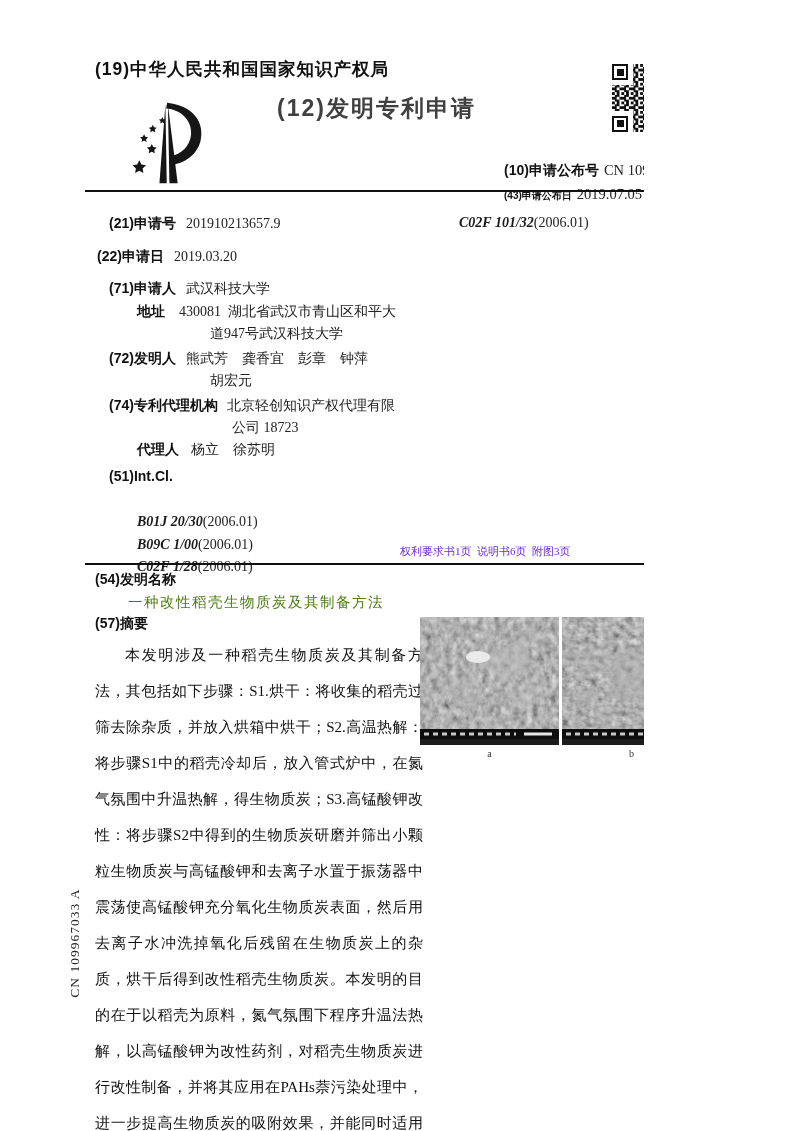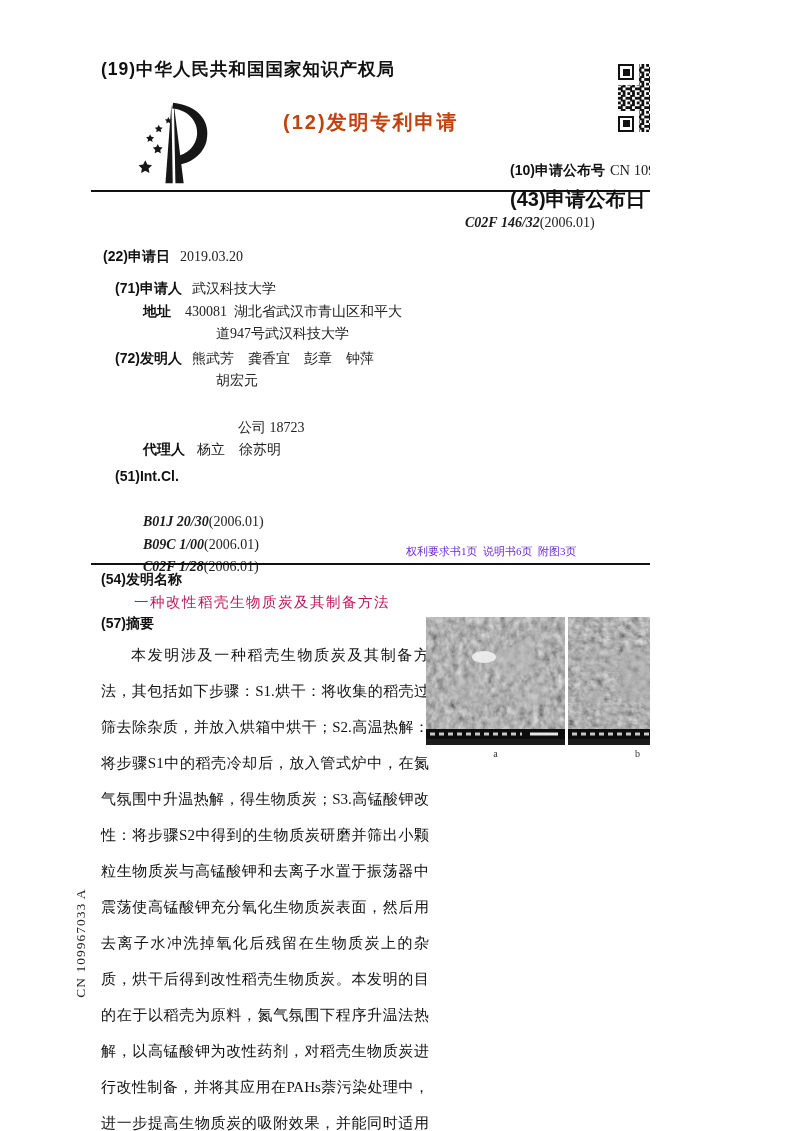--- a/index.html
+++ b/index.html
@@ -4,45 +4,44 @@
 <style>
   * { margin:0; padding:0; box-sizing:border-box; }
   html,body { background:#ffffff; }
   .page {
     position:relative;
     width:644px; height:1131px;
     background:#ffffff;
     overflow:hidden;
     font-family:"Liberation Serif", serif;
     color:#1a1a1a;
-    margin-left:6px;
   }
   .lbl { font-family:"Liberation Sans", sans-serif; font-weight:700; color:#111; }
   .val { font-family:"Liberation Serif", serif; color:#222; }
   .row { position:absolute; font-size:14px; white-space:pre; }
   .itbold { font-style:italic; font-weight:700; font-family:"Liberation Serif", serif; }
   .office {
     position:absolute; left:95px; top:57px;
     font-family:"Liberation Sans", sans-serif; font-weight:600;
     font-size:17.5px; letter-spacing:1px; color:#111;
   }
   .doc-type {
-    position:absolute; left:277px; top:109px;
+    position:absolute; left:277px; top:93px;
     font-family:"Liberation Sans", sans-serif; font-weight:700;
-    font-size:20px; letter-spacing:2px; color:#c2410c;
+    font-size:23px; letter-spacing:2px; color:#404040;
   }
   .hr { position:absolute; height:2px; background:#111; left:85px; width:630px; }
   .abstract {
     position:absolute; left:95px; top:637px; width:328px;
     font-size:15px; line-height:36px; text-align:justify; text-indent:2em;
     font-family:"Liberation Serif", serif; color:#111;
   }
   .title-line {
     position:absolute; left:128px; top:593px; font-size:14.5px;
-    letter-spacing:1.5px; color:#be185d;
+    letter-spacing:1.5px; color:#4d7c0f;
   }
   .pages-info {
     position:absolute; left:400px; top:544px; width:303px;
     font-size:11px; white-space:pre; color:#6d28d9;
   }
   .figures { position:absolute; left:420px; top:617px; display:flex; gap:3px; }
   .fig { display:flex; flex-direction:column; align-items:center; }
   .fig-label { font-size:10px; margin-top:3px; color:#333; font-family:"Liberation Serif", serif; }
   .sidebar-pubnum {
     position:absolute; left:4px; top:935px; width:142px;
@@ -104,28 +103,31 @@
       <path d="M42,19 l1.1,2.2 2.4,0.35 -1.75,1.7 0.4,2.4 -2.15,-1.15 -2.15,1.15 0.4,-2.4 -1.75,-1.7 2.4,-0.35 Z"></path>
     </g>
   </svg>
 
   <div class="doc-type">(12)发明专利申请</div>
 
   <div class="row" style="left:490px; top:146px;">
     <span class="lbl" style="font-size:14px;">(10)申请公布号</span><span class="val" style="margin-left:5px; font-size:14.5px;">CN 109967033 A</span>
   </div>
   <div class="row" style="left:490px; top:170px;">
-    <span class="lbl" style="font-size:20px;">(43)申请公布日</span><span class="val" style="margin-left:5px; font-size:14.5px;">2019.07.05</span>
+    <span class="lbl" style="font-size:10px;">(43)申请公布日</span><span class="val" style="margin-left:5px; font-size:14.5px;">2019.07.05</span>
   </div>
 
   <div class="hr" style="top:190px;"></div>
 
+  <div class="row" style="left:95px; top:199px;">
+    <span class="lbl">(21)申请号</span><span class="val" style="margin-left:10px;">201910213657.9</span>
+  </div>
 
   <div class="row" style="left:445px; top:199px;">
-    <span class="itbold">C02F 146/32</span><span class="val cls-ver">(2006.01)</span>
+    <span class="itbold">C02F 101/32</span><span class="val cls-ver">(2006.01)</span>
   </div>
 
   <div class="row" style="left:83px; top:232px;">
     <span class="lbl">(22)申请日</span><span class="val" style="margin-left:10px;">2019.03.20</span>
   </div>
 
   <div class="row" style="left:95px; top:264px;">
     <span class="lbl">(71)申请人</span><span class="val" style="margin-left:10px;">武汉科技大学</span>
   </div>
 
@@ -136,20 +138,23 @@
     <span class="val">道947号武汉科技大学</span>
   </div>
 
   <div class="row" style="left:95px; top:334px;">
     <span class="lbl">(72)发明人</span><span class="val" style="margin-left:10px;">熊武芳　龚香宜　彭章　钟萍</span>
   </div>
   <div class="row" style="left:196px; top:356px;">
     <span class="val">胡宏元</span>
   </div>
 
+  <div class="row" style="left:95px; top:381px;">
+    <span class="lbl">(74)专利代理机构</span><span class="val" style="margin-left:9px;">北京轻创知识产权代理有限</span>
+  </div>
   <div class="row" style="left:218px; top:403px;">
     <span class="val">公司 18723</span>
   </div>
   <div class="row" style="left:123px; top:425px;">
     <span class="lbl">代理人</span><span class="val" style="margin-left:12px;">杨立　徐苏明</span>
   </div>
 
   <div class="row" style="left:95px; top:452px;">
     <span class="lbl">(51)Int.Cl.</span>
   </div>

